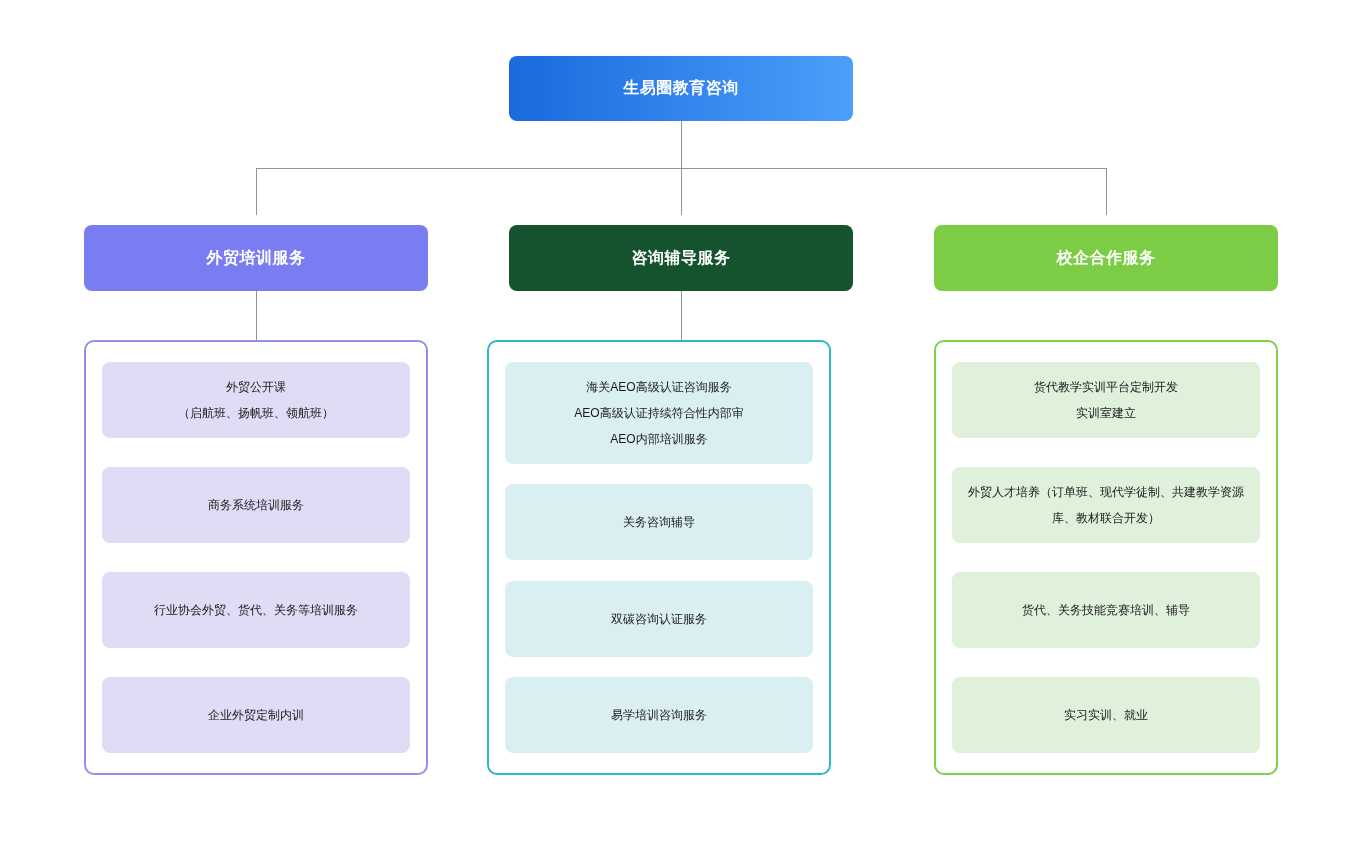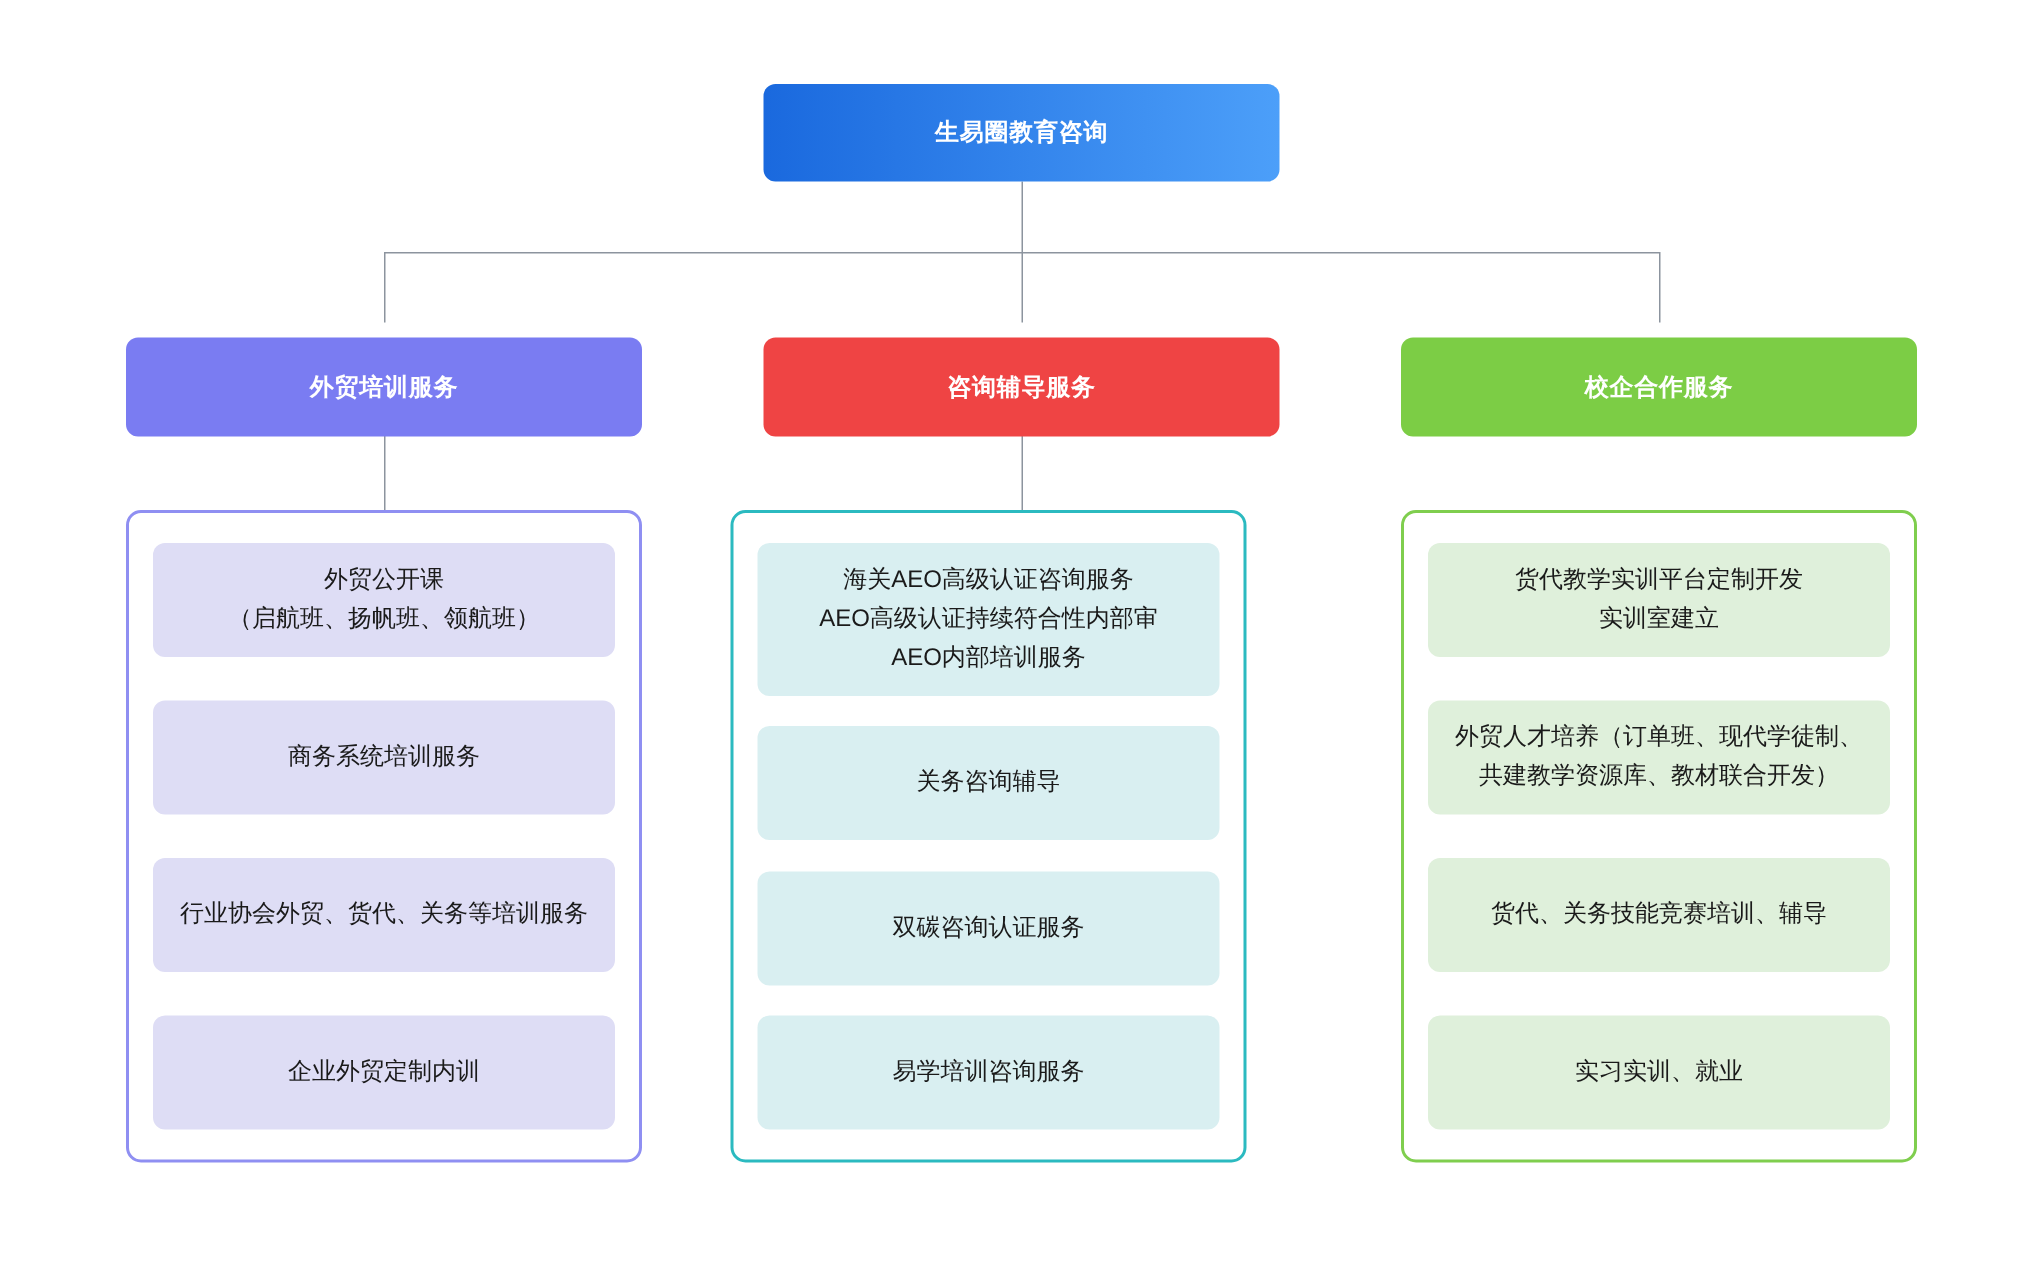--- a/index.html
+++ b/index.html
@@ -27,21 +27,21 @@
     font-size: 16px;
     font-weight: 700;
     letter-spacing: 0.5px;
   }
   .root-node {
     left: 509px; top: 56px;
     background: linear-gradient(90deg, #1a69de 0%, #4c9ff9 100%);
   }
   .branch-header { top: 215px; height: 66px; margin-top: 10px; }
   .branch-header.col-1 { left: 84px;  background: #7a7cf2; }
-  .branch-header.col-2 { left: 509px; background: #ef4444; }
+  .branch-header.col-2 { left: 509px; background: #14532d; }
   .branch-header.col-3 { left: 934px; background: #7ccd45; }
 
   
   .branch-container {
     position: absolute;
     top: 340px;
     width: 344px;
     height: 435px;
     border-radius: 10px;
     background: #ffffff;
@@ -56,21 +56,21 @@
   .branch-container.col-3 { left: 934px; border-color: #7fce4e; }
 
   .leaf-item {
     border-radius: 8px;
     min-height: 76px;
     display: flex;
     align-items: center;
     justify-content: center;
     text-align: center;
     padding: 12px 14px;
-    font-size: 16px;
+    font-size: 12px;
     line-height: 26px;
     color: #1a1a1a;
     white-space: pre-line;
   }
   .col-1 .leaf-item { background: #deddf5; }
   .col-2 .leaf-item { background: #d9eff1; }
   .col-3 .leaf-item { background: #dff0db; }
 
   
   .connector { position: absolute; background: #8c949e; }

